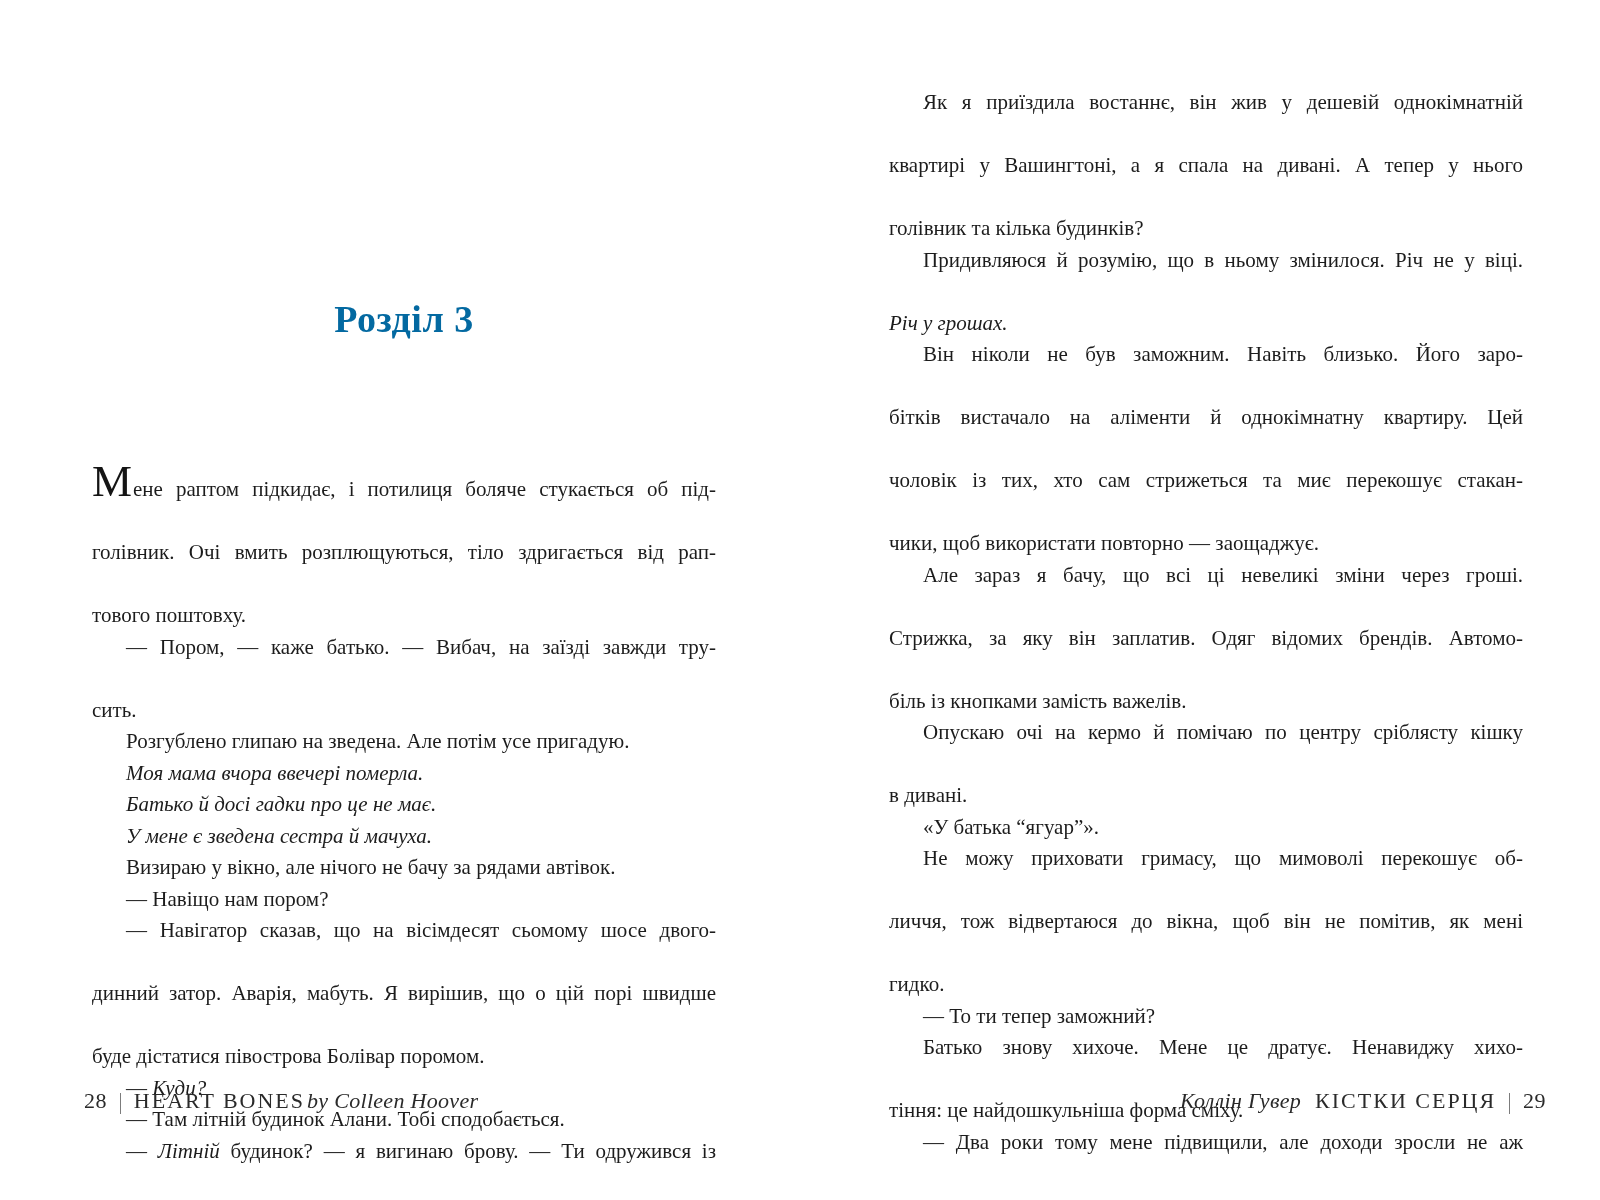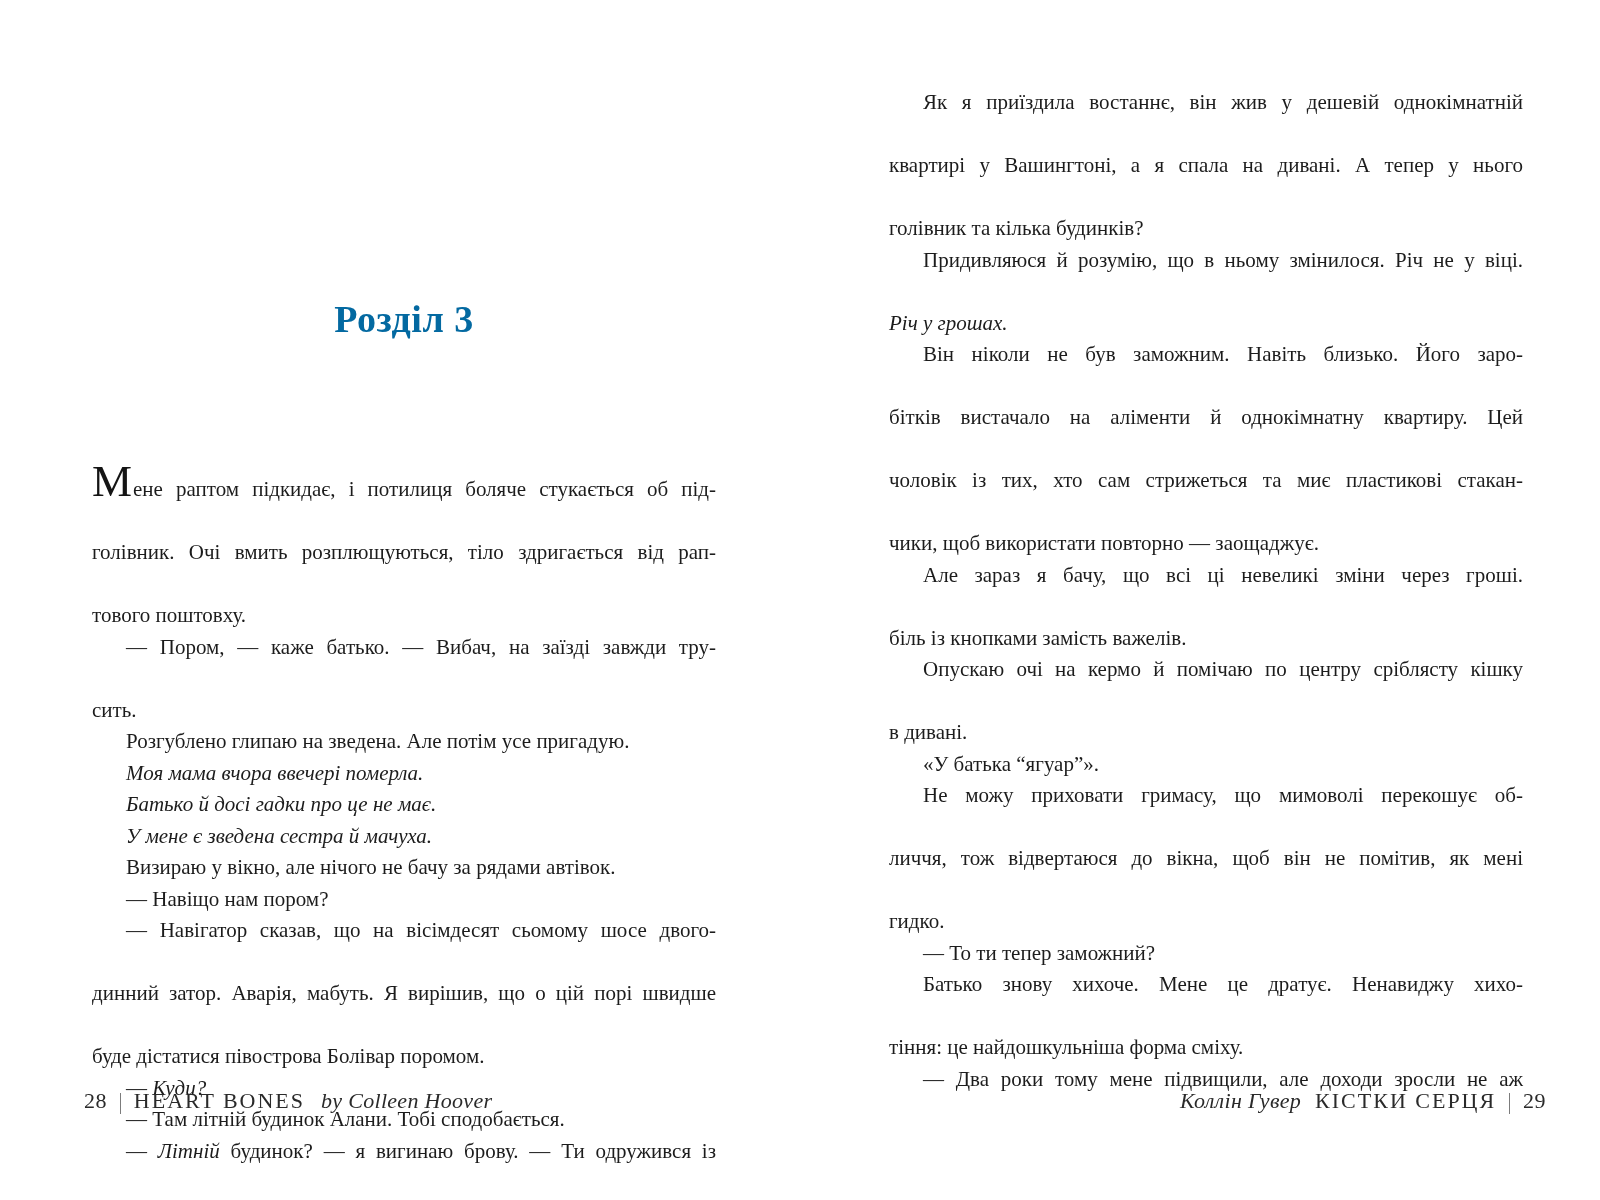--- a/index.html
+++ b/index.html
@@ -54,21 +54,21 @@
   .footer .pgnum { letter-spacing:0.5px; }
   .footer .sep {
     display:inline-block;
     color:#4a4a4a;
     margin:0 11px;
     transform:scaleX(0.6);
     font-size:24px;
     vertical-align:-1px;
   }
   .footer .booktitle { letter-spacing:2px; }
-  .footer .byline { font-style:italic; margin-left:16px; letter-spacing:0.3px; }
+  .footer .byline { font-style:italic; margin-left:2px; letter-spacing:0.3px; }
   .footer .author { font-style:italic; margin-right:14px; letter-spacing:0.3px; }
 </style>
 </head>
 <body>
 
 <div class="abs" id="chapter-heading">Розділ 3</div>
 
 <div class="abs body-col" id="left-body">
     <div class="para">
       <div class="line j"><span class="dropcap">М</span><span>ене раптом підкидає, і потилиця боляче стукається об під-</span></div>
@@ -124,25 +124,26 @@
       <div class="line j"><span>квартирі у Вашингтоні, а я спала на дивані. А тепер у нього</span></div>
       <div class="line"><span>голівник та кілька будинків?</span></div>
     </div>
     <div class="para">
       <div class="line j ind"><span>Придивляюся й розумію, що в ньому змінилося. Річ не у віці.</span></div>
       <div class="line"><span class="it">Річ у грошах.</span></div>
     </div>
     <div class="para">
       <div class="line j ind"><span>Він ніколи не був заможним. Навіть близько. Його заро-</span></div>
       <div class="line j"><span>бітків вистачало на аліменти й однокімнатну квартиру. Цей</span></div>
-      <div class="line j"><span>чоловік із тих, хто сам стрижеться та миє пластикові стакан-</span></div>
+      <div class="line j"><span>чоловік із тих, хто сам стрижеться та миє перекошує стакан-</span></div>
       <div class="line"><span>чики, щоб використати повторно — заощаджує.</span></div>
     </div>
     <div class="para">
       <div class="line j ind"><span>Але зараз я бачу, що всі ці невеликі зміни через гроші.</span></div>
+      <div class="line j"><span>Стрижка, за яку він заплатив. Одяг відомих брендів. Автомо-</span></div>
       <div class="line"><span>біль із кнопками замість важелів.</span></div>
     </div>
     <div class="para">
       <div class="line j ind"><span>Опускаю очі на кермо й помічаю по центру сріблясту кішку</span></div>
       <div class="line"><span>в дивані.</span></div>
     </div>
     <div class="para">
       <div class="line ind"><span>«У батька “ягуар”».</span></div>
     </div>
     <div class="para">

